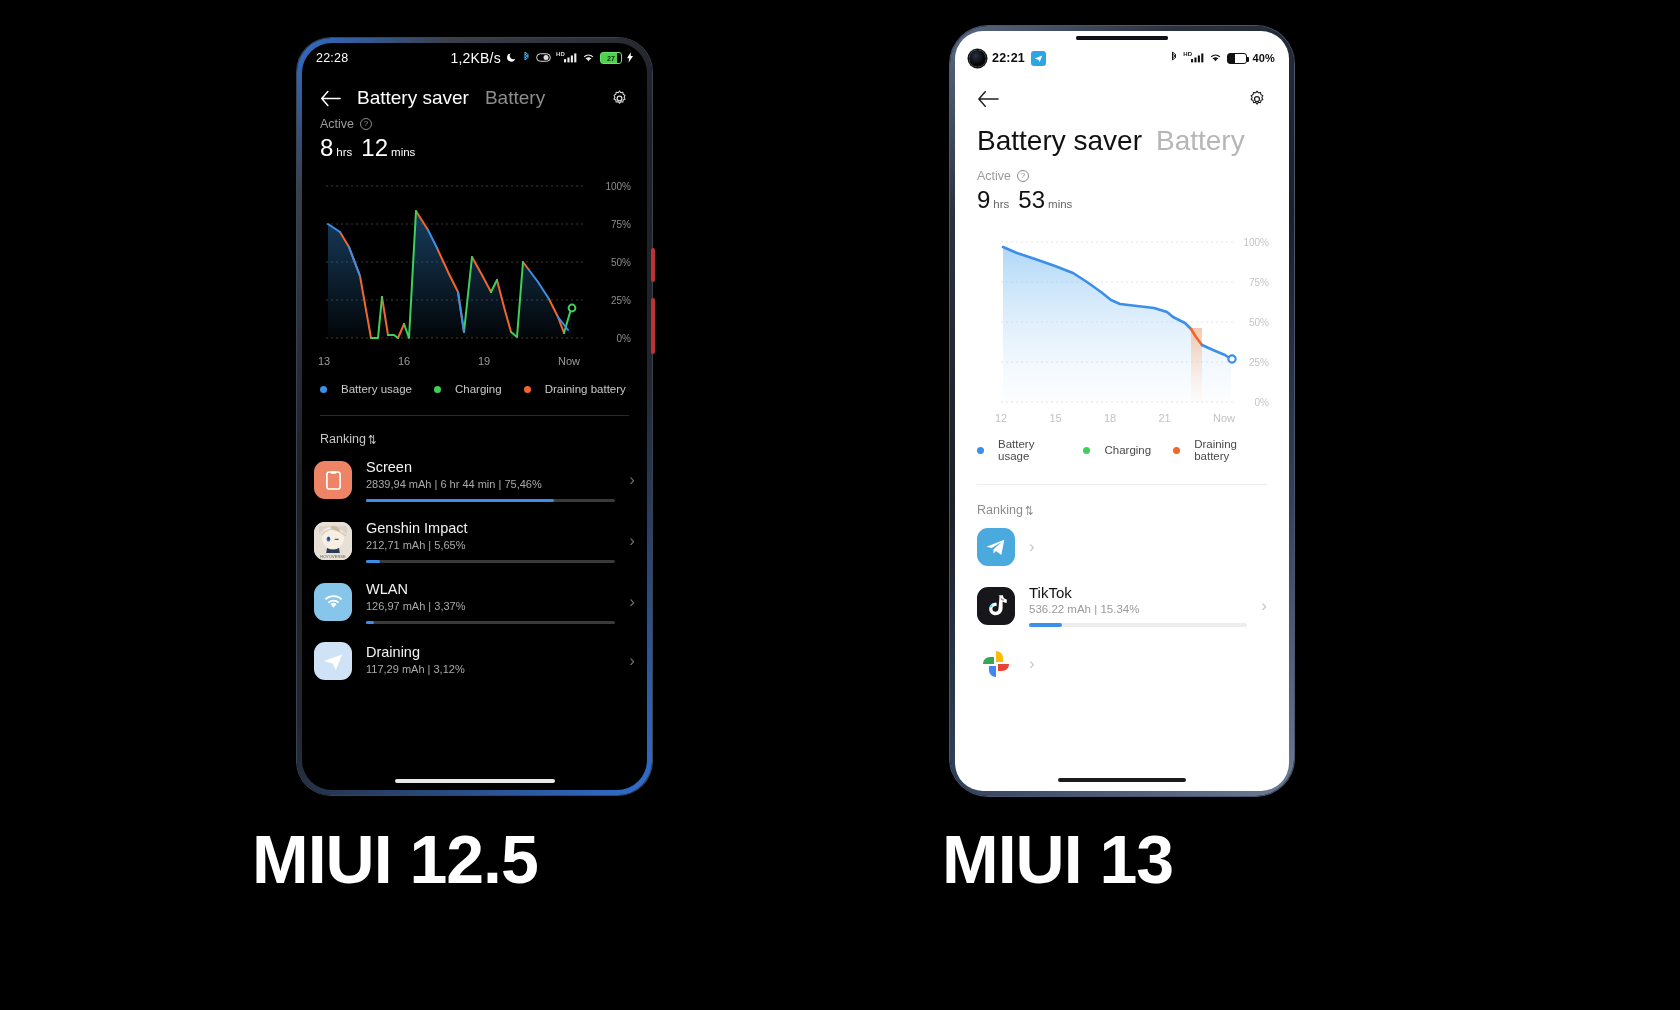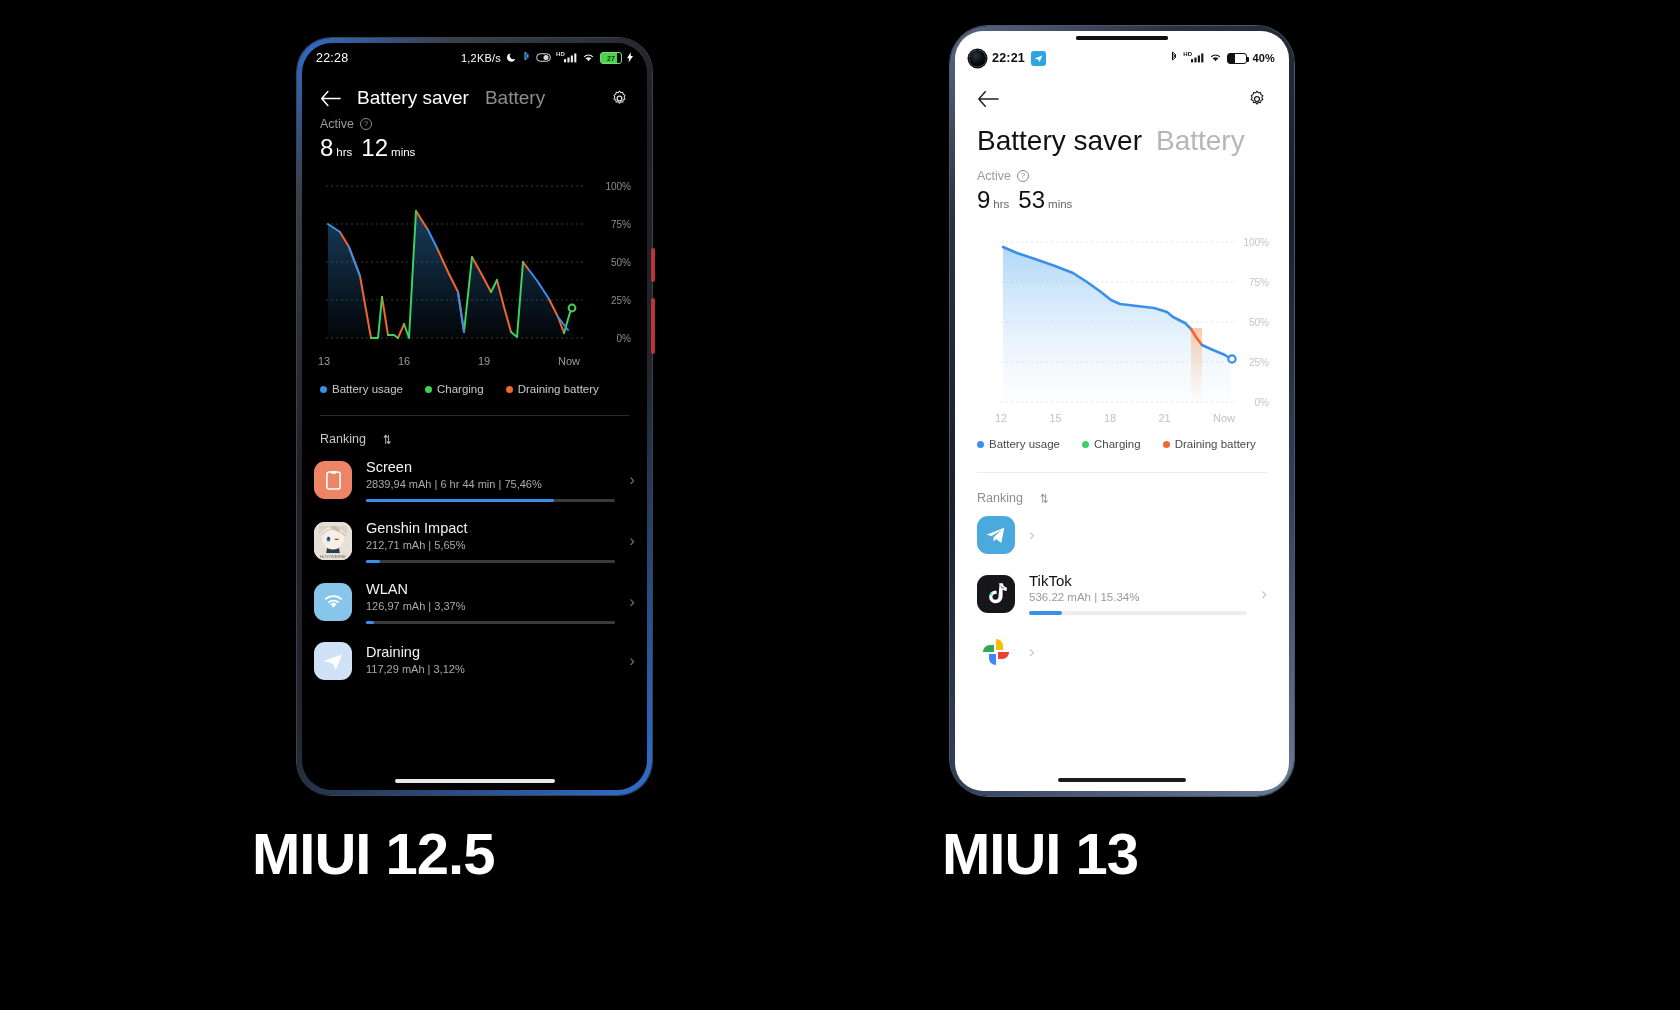--- a/index.html
+++ b/index.html
@@ -130,28 +130,28 @@
   .ylab.dark { color:#8e8e8e; }
   .ylab.light { color:#c4c4c4; }
   .xlabels { display:flex; justify-content:space-between; font-size:11px; padding: 4px 0 0 0; }
   .xlabels.dark { color:#9a9a9a; }
   .xlabels.light { color:#c2c2c2; }
 
   
   .legend { display:flex; gap:22px; align-items:center; font-size:11.5px; }
   .legend.dark { color:#c9c9c9; }
   .legend.light { color:#4a4a4a; }
-  .legend-item { display:flex; align-items:center; gap:5px; }
+  .legend-item { display:flex; align-items:center; gap:14px; }
   .dot { width:7px; height:7px; border-radius:50%; flex:0 0 auto; }
 
   .divider-dark { height:1px; background:#2a2a2a; }
   .divider-light { height:1px; background:#ececec; }
 
   
-  .ranking-row { display:flex; align-items:center; gap:17px; font-size:12.5px; }
+  .ranking-row { display:flex; align-items:center; gap:2px; font-size:12.5px; }
   .ranking-row.dark { color:#c8c8c8; }
   .ranking-row.light { color:#8d8d8d; }
   .sortglyph { font-size:10px; display:inline-block; transform:scaleY(1.25); }
 
   .app-row { display:flex; align-items:center; gap:14px; padding: 9px 0; }
   .app-ico {
     width:38px; height:38px; border-radius:11px; flex:0 0 auto;
     display:flex; align-items:center; justify-content:center; overflow:hidden;
     position:relative;
   }
@@ -171,41 +171,41 @@
     width:160px; height:4px; border-radius:3px; background:#e9e9e9;
   }
   .gesture-bar-light {
     position:absolute; bottom:9px; left:50%; transform:translateX(-50%);
     width:128px; height:4px; border-radius:3px; background:#1b1b1b;
   }
 
   
   .caption {
     position:absolute; color:#fff; font-weight:700;
-    font-size:58px; letter-spacing:-1px; white-space:nowrap;
+    font-size:68px; letter-spacing:-1px; white-space:nowrap;
   }
   #caption-left { left: 240px; top: 820px; }
   #caption-right { left: 930px; top: 820px; }
 </style>
 </head>
 <body>
 
 <div class="stage">
 
   <div class="phone" id="phone-left">
     <div class="sidebtn" style="top:210px;height:34px;"></div>
     <div class="sidebtn" style="top:260px;height:56px;"></div>
     <div class="screen">
 
       <div class="statusbar dark">
         <div class="sb-left">
           <span>22:28</span>
         </div>
         <div class="sb-right">
-          <span style="font-size:11px;text-align:center;">1,2KB/s</span>
+          <span style="font-size:14px;text-align:center;">1,2KB/s</span>
           <span class="sb-icons">
             <span>
               <svg width="11" height="11" viewBox="0 0 24 24">
                   <path d="M20 14.5A9 9 0 1 1 10.5 3a7.5 7.5 0 0 0 9.5 11.5z" fill="#fff"></path>
                 </svg>
             </span>
             <span>
               <svg width="9" height="12" viewBox="0 0 16 24">
                   <path d="M5 6l7 6-7 6V2l7 6-7 6" fill="none" stroke="#45b8ff" stroke-width="2"></path>
                 </svg>

